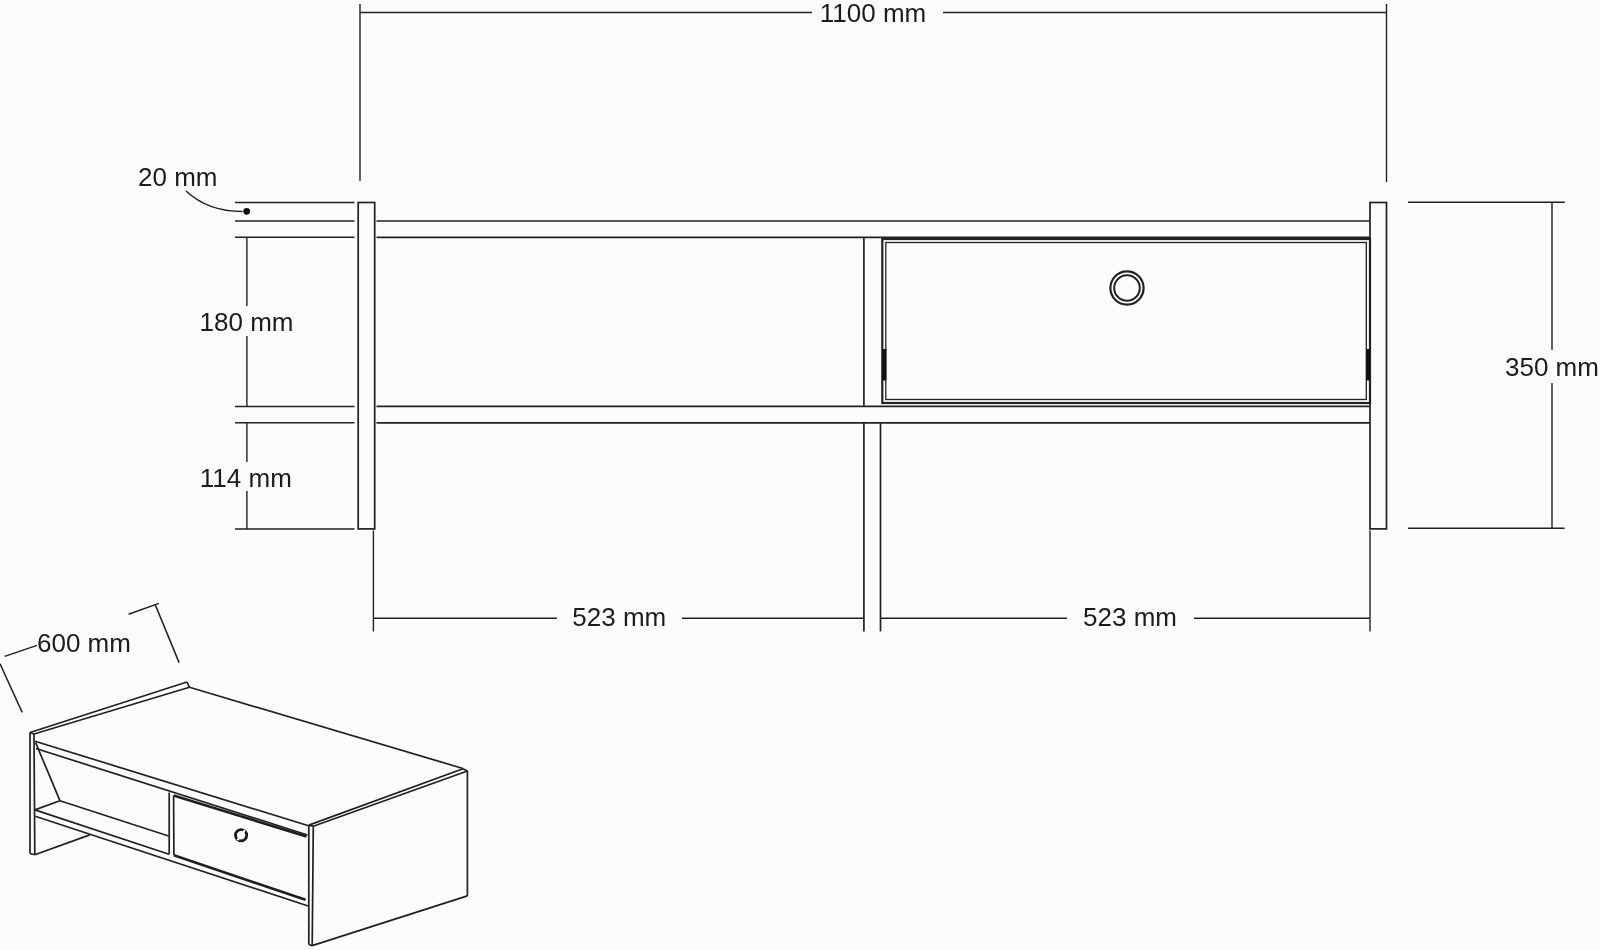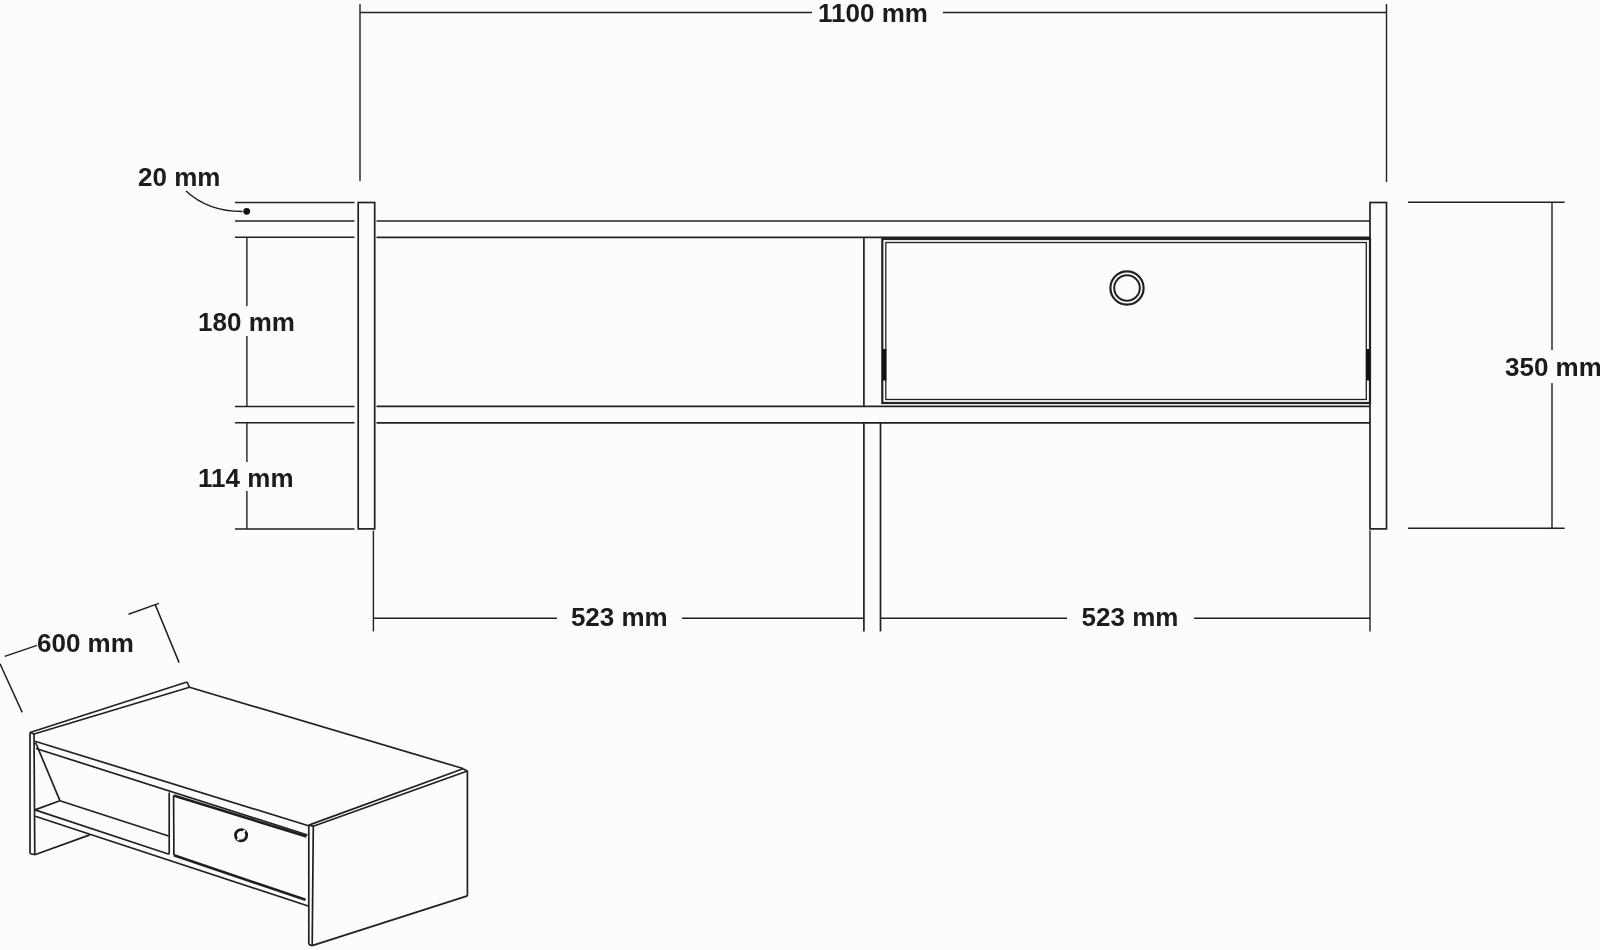--- a/index.html
+++ b/index.html
@@ -1,16 +1,16 @@
 <!DOCTYPE html>
 <html><head>
 <meta charset="utf-8">
 <style>
   html,body{margin:0;padding:0;background:#ffffff;}
-  #page{width:1600px;height:950px;background:#fcfcfc;position:relative;overflow:hidden;filter:grayscale(1);font-weight:bold;}
+  #page{width:1600px;height:950px;background:#fcfcfc;position:relative;overflow:hidden;filter:grayscale(1);}
   text{font-family:"Liberation Sans",sans-serif;font-size:26px;fill:#1c1c1c;}
 </style>
 </head>
 <body>
 <div id="page">
 <svg width="1600" height="950" viewBox="0 0 1600 950">
   <g stroke="#202020" stroke-width="1.7" fill="none" stroke-linecap="butt">
 
     <rect x="358.2" y="202.5" width="16.5" height="326.4"></rect>
     <rect x="1370" y="202.5" width="16.5" height="326.4"></rect>

